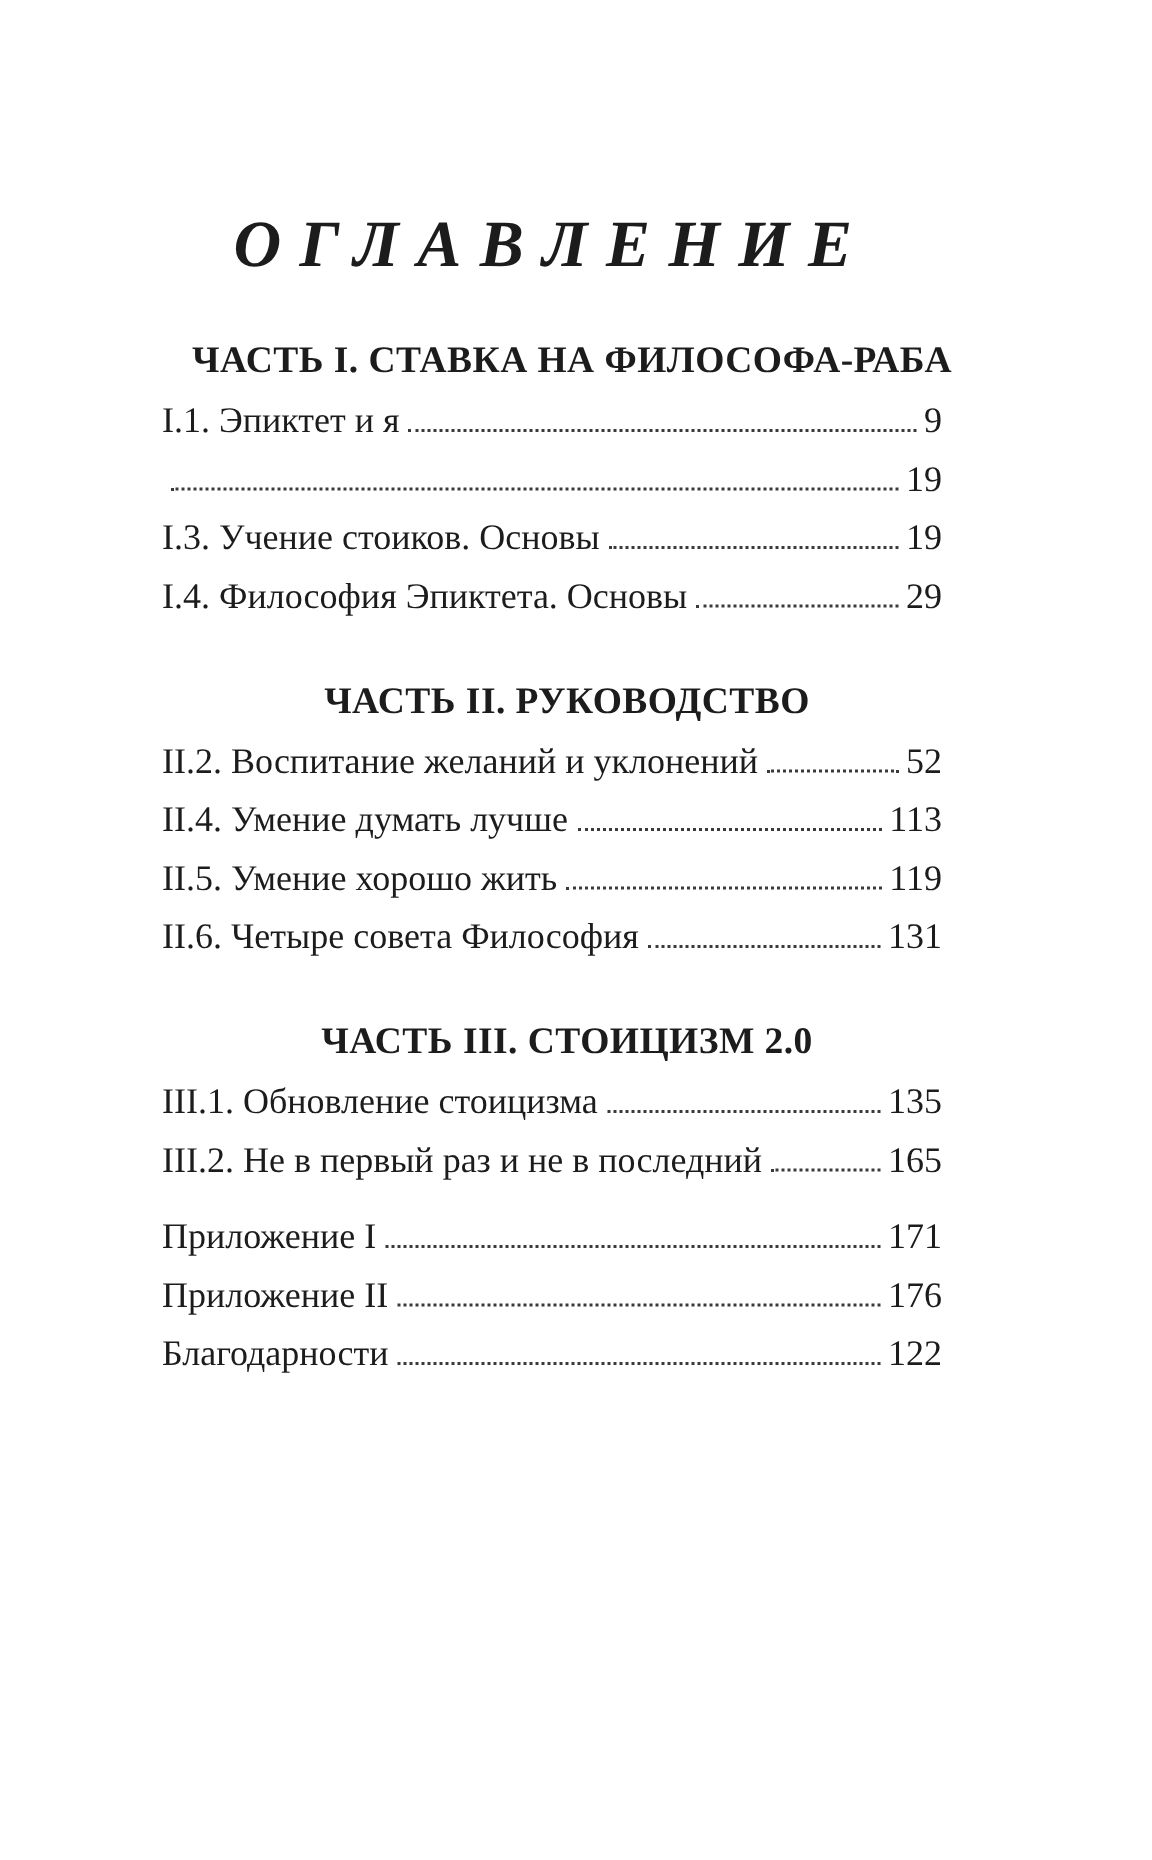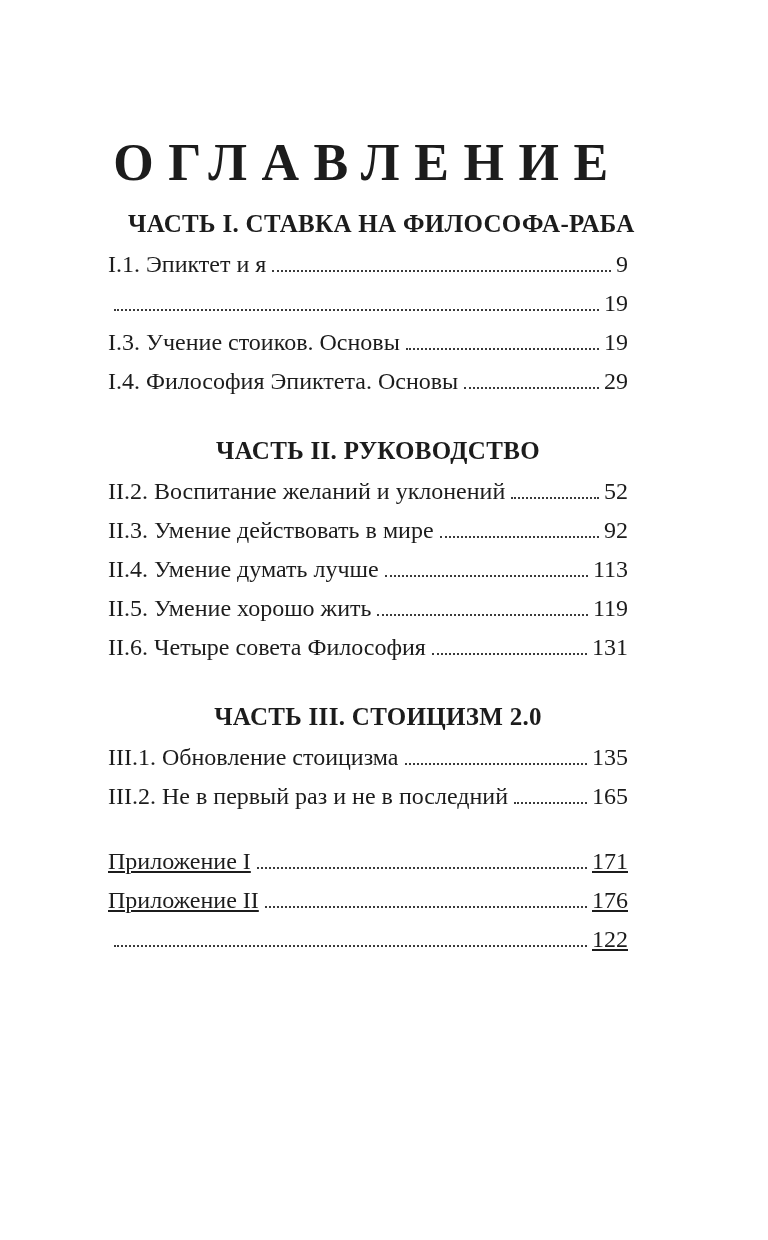--- a/index.html
+++ b/index.html
@@ -14,31 +14,32 @@
   .page {
     width: 768px;
     height: 1240px;
     padding: 140px 140px 0 108px;
     background: #ffffff;
   }
   .col {
     width: 520px;
   }
   h1.title {
-    font-size: 52px;
+    font-size: 44px;
     line-height: 46px;
     font-weight: bold;
     letter-spacing: 0.28em;
     text-align: center;
-    margin-bottom: 18px;
+    margin-bottom: 35px;
     white-space: nowrap;
+    font-style: italic;
   }
   .toc-section { margin-top: 30px; }
   .toc-section.first { margin-top: 0; }
-  .toc-section.no-heading { margin-top: 26px; text-decoration: underline; }
+  .toc-section.no-heading { margin-top: 12px; }
   h2.section-heading {
     font-size: 25px;
     line-height: 39px;
     font-weight: bold;
     text-align: center;
     letter-spacing: 0.3px;
     margin-bottom: 2px;
     white-space: nowrap;
     margin-left: 20px;
   }
@@ -89,25 +90,20 @@
     </section>
 
     <section class="toc-section">
       <h2 class="section-heading">ЧАСТЬ II. РУКОВОДСТВО</h2>
       <div class="toc-row">
         <span class="label">II.2. Воспитание желаний и уклонений</span>
         <span class="leader"></span>
         <span class="pagenum">52</span>
       </div>
       <div class="toc-row">
-        <span class="label">II.3. Умение действовать в мире</span>
-        <span class="leader"></span>
-        <span class="pagenum">92</span>
-      </div>
-      <div class="toc-row">
         <span class="label">II.4. Умение думать лучше</span>
         <span class="leader"></span>
         <span class="pagenum">113</span>
       </div>
       <div class="toc-row">
         <span class="label">II.5. Умение хорошо жить</span>
         <span class="leader"></span>
         <span class="pagenum">119</span>
       </div>
       <div class="toc-row">
@@ -136,19 +132,20 @@
         <span class="label">Приложение I</span>
         <span class="leader"></span>
         <span class="pagenum">171</span>
       </div>
       <div class="toc-row">
         <span class="label">Приложение II</span>
         <span class="leader"></span>
         <span class="pagenum">176</span>
       </div>
       <div class="toc-row">
+        <span class="label">Благодарности</span>
         <span class="leader"></span>
         <span class="pagenum">122</span>
       </div>
     </section>
 
   </div>
 </div>
 
 </body></html>

